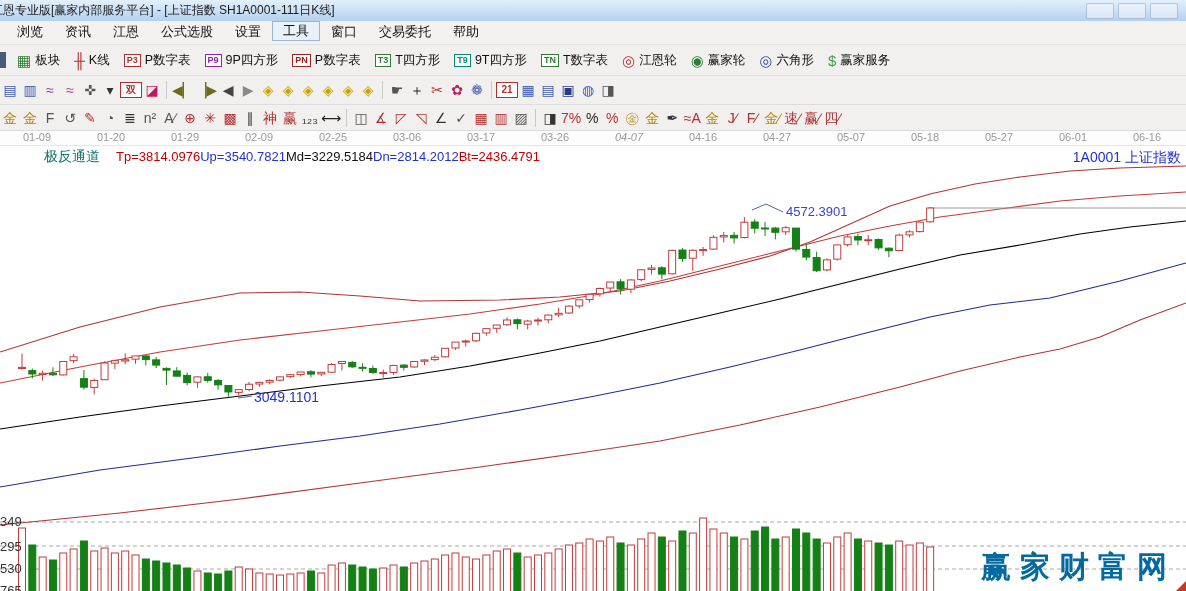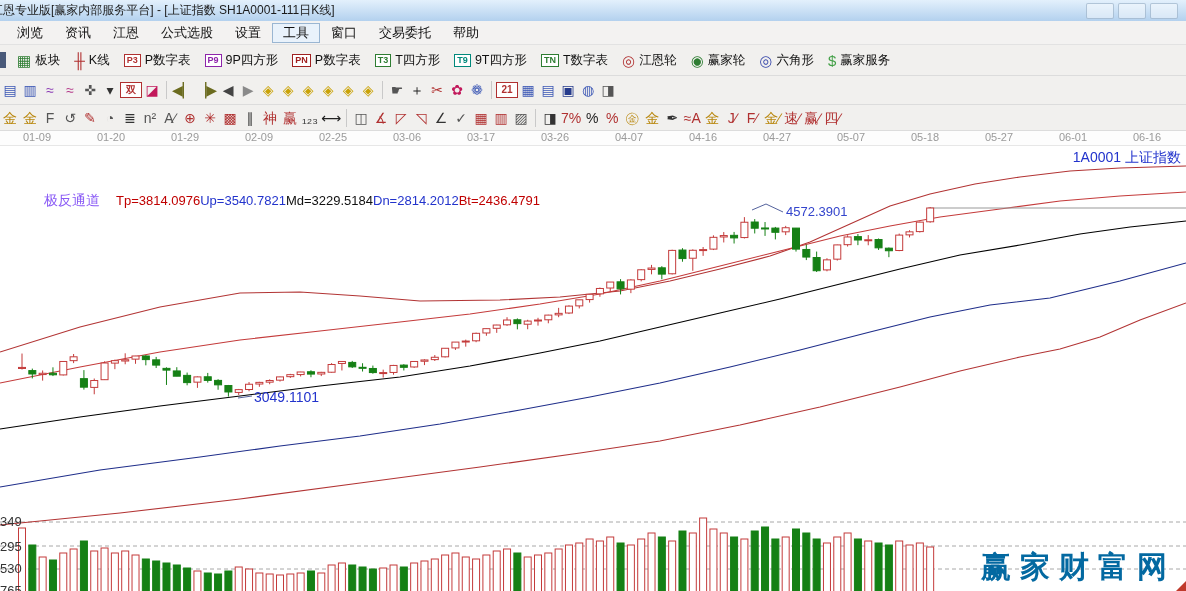--- a/index.html
+++ b/index.html
@@ -5,21 +5,21 @@
   html,body{margin:0;padding:0;background:#888;}
   .win{position:relative;width:1186px;height:591px;background:#fff;overflow:hidden;
        font-family:"Liberation Sans","DejaVu Sans",sans-serif;}
   
   .titlebar{height:21px;background:linear-gradient(#e3f0fc,#b3d1ee);display:flex;align-items:center;
             font-size:12px;color:#1b1b1b;white-space:nowrap;overflow:hidden;}
   .titlebar .ttext{margin-left:-9px;}
   .winbtns{position:absolute;right:8px;top:3px;display:flex;gap:4px;}
   .winbtns span{width:26px;height:14px;background:rgba(255,255,255,.45);border:1px solid rgba(120,150,180,.5);border-radius:2px;}
   
-  .menubar{height:23px;background:#f3f2f1;border-bottom:1px solid #e2e2e2;display:flex;align-items:center;
+  .menubar{height:23px;background:#f3f2f1;border-bottom:1px solid #e2e2e2;display:flex;align-items:flex-start;
            font-size:13px;color:#111;padding-left:6px;}
   .mi{padding:2px 11px;cursor:default;}
   .mi.active{border:1px solid #9ab6d2;background:#e9f2fb;padding:0 10px;}
   
   .tb{background:#f1f0ee;border-bottom:1px solid #dcdcdc;display:flex;align-items:center;
       white-space:nowrap;overflow:hidden;}
   .tb1{height:30px;font-size:12.5px;color:#111;}
   .tb2{height:28px;}
   .tb3{height:25px;}
   .tbtn{display:inline-flex;align-items:center;gap:4px;padding:2px 7px;cursor:default;}
@@ -29,21 +29,21 @@
   .sep{width:1px;height:18px;background:#c9c9c9;margin:0 4px;flex:0 0 1px;}
   .sliver{width:6px;height:16px;background:#4a5a7a;margin-right:4px;flex:0 0 6px;}
   
   .dateaxis{position:relative;height:14px;background:#fdfdfd;border-bottom:1px solid #e7e7e7;
             font-size:11px;color:#9a9a9a;}
   .dlabel{position:absolute;top:0;transform:translateX(-50%);}
   
   .chart{position:relative;height:450px;background:#fff;}
   .chart svg{position:absolute;left:0;top:0;}
   .indline{position:absolute;left:44px;top:2px;font-size:13px;display:flex;gap:16px;align-items:baseline;z-index:3;}
-  .indname{font-size:14px;color:#8b5cf6;margin-top:44px;}
+  .indname{font-size:14px;color:#0f766e;}
   .symlabel{position:absolute;right:5px;top:3px;font-size:14px;color:#2233cc;z-index:3;}
   .watermark{position:absolute;right:10px;bottom:8px;font-family:"DejaVu Serif","Liberation Serif",serif;
              font-weight:bold;font-size:30px;color:#0369a1;letter-spacing:9px;z-index:4;}
   .cornertri{position:absolute;right:0;bottom:0;width:0;height:0;
              border-left:15px solid transparent;border-bottom:15px solid #c0392b;z-index:6;}
 </style>
 </head>
 <body>
 
 <div class="win">
@@ -201,21 +201,21 @@
 
   <div class="dateaxis" id="dateaxis">
       <span class="dlabel" style="left: 37px;">01-09</span>
       <span class="dlabel" style="left: 111px;">01-20</span>
       <span class="dlabel" style="left: 185px;">01-29</span>
       <span class="dlabel" style="left: 259px;">02-09</span>
       <span class="dlabel" style="left: 333px;">02-25</span>
       <span class="dlabel" style="left: 407px;">03-06</span>
       <span class="dlabel" style="left: 481px;">03-17</span>
       <span class="dlabel" style="left: 555px;">03-26</span>
-      <span class="dlabel" style="left: 629px;">04-07</span>
+      <span class="dlabel" style="left: 629px; font-style: italic;">04-07</span>
       <span class="dlabel" style="left: 703px;">04-16</span>
       <span class="dlabel" style="left: 777px;">04-27</span>
       <span class="dlabel" style="left: 851px;">05-07</span>
       <span class="dlabel" style="left: 925px;">05-18</span>
       <span class="dlabel" style="left: 999px;">05-27</span>
       <span class="dlabel" style="left: 1073px;">06-01</span>
       <span class="dlabel" style="left: 1147px; text-align: right;">06-16</span>
     </div>
 
   <div class="chart">

